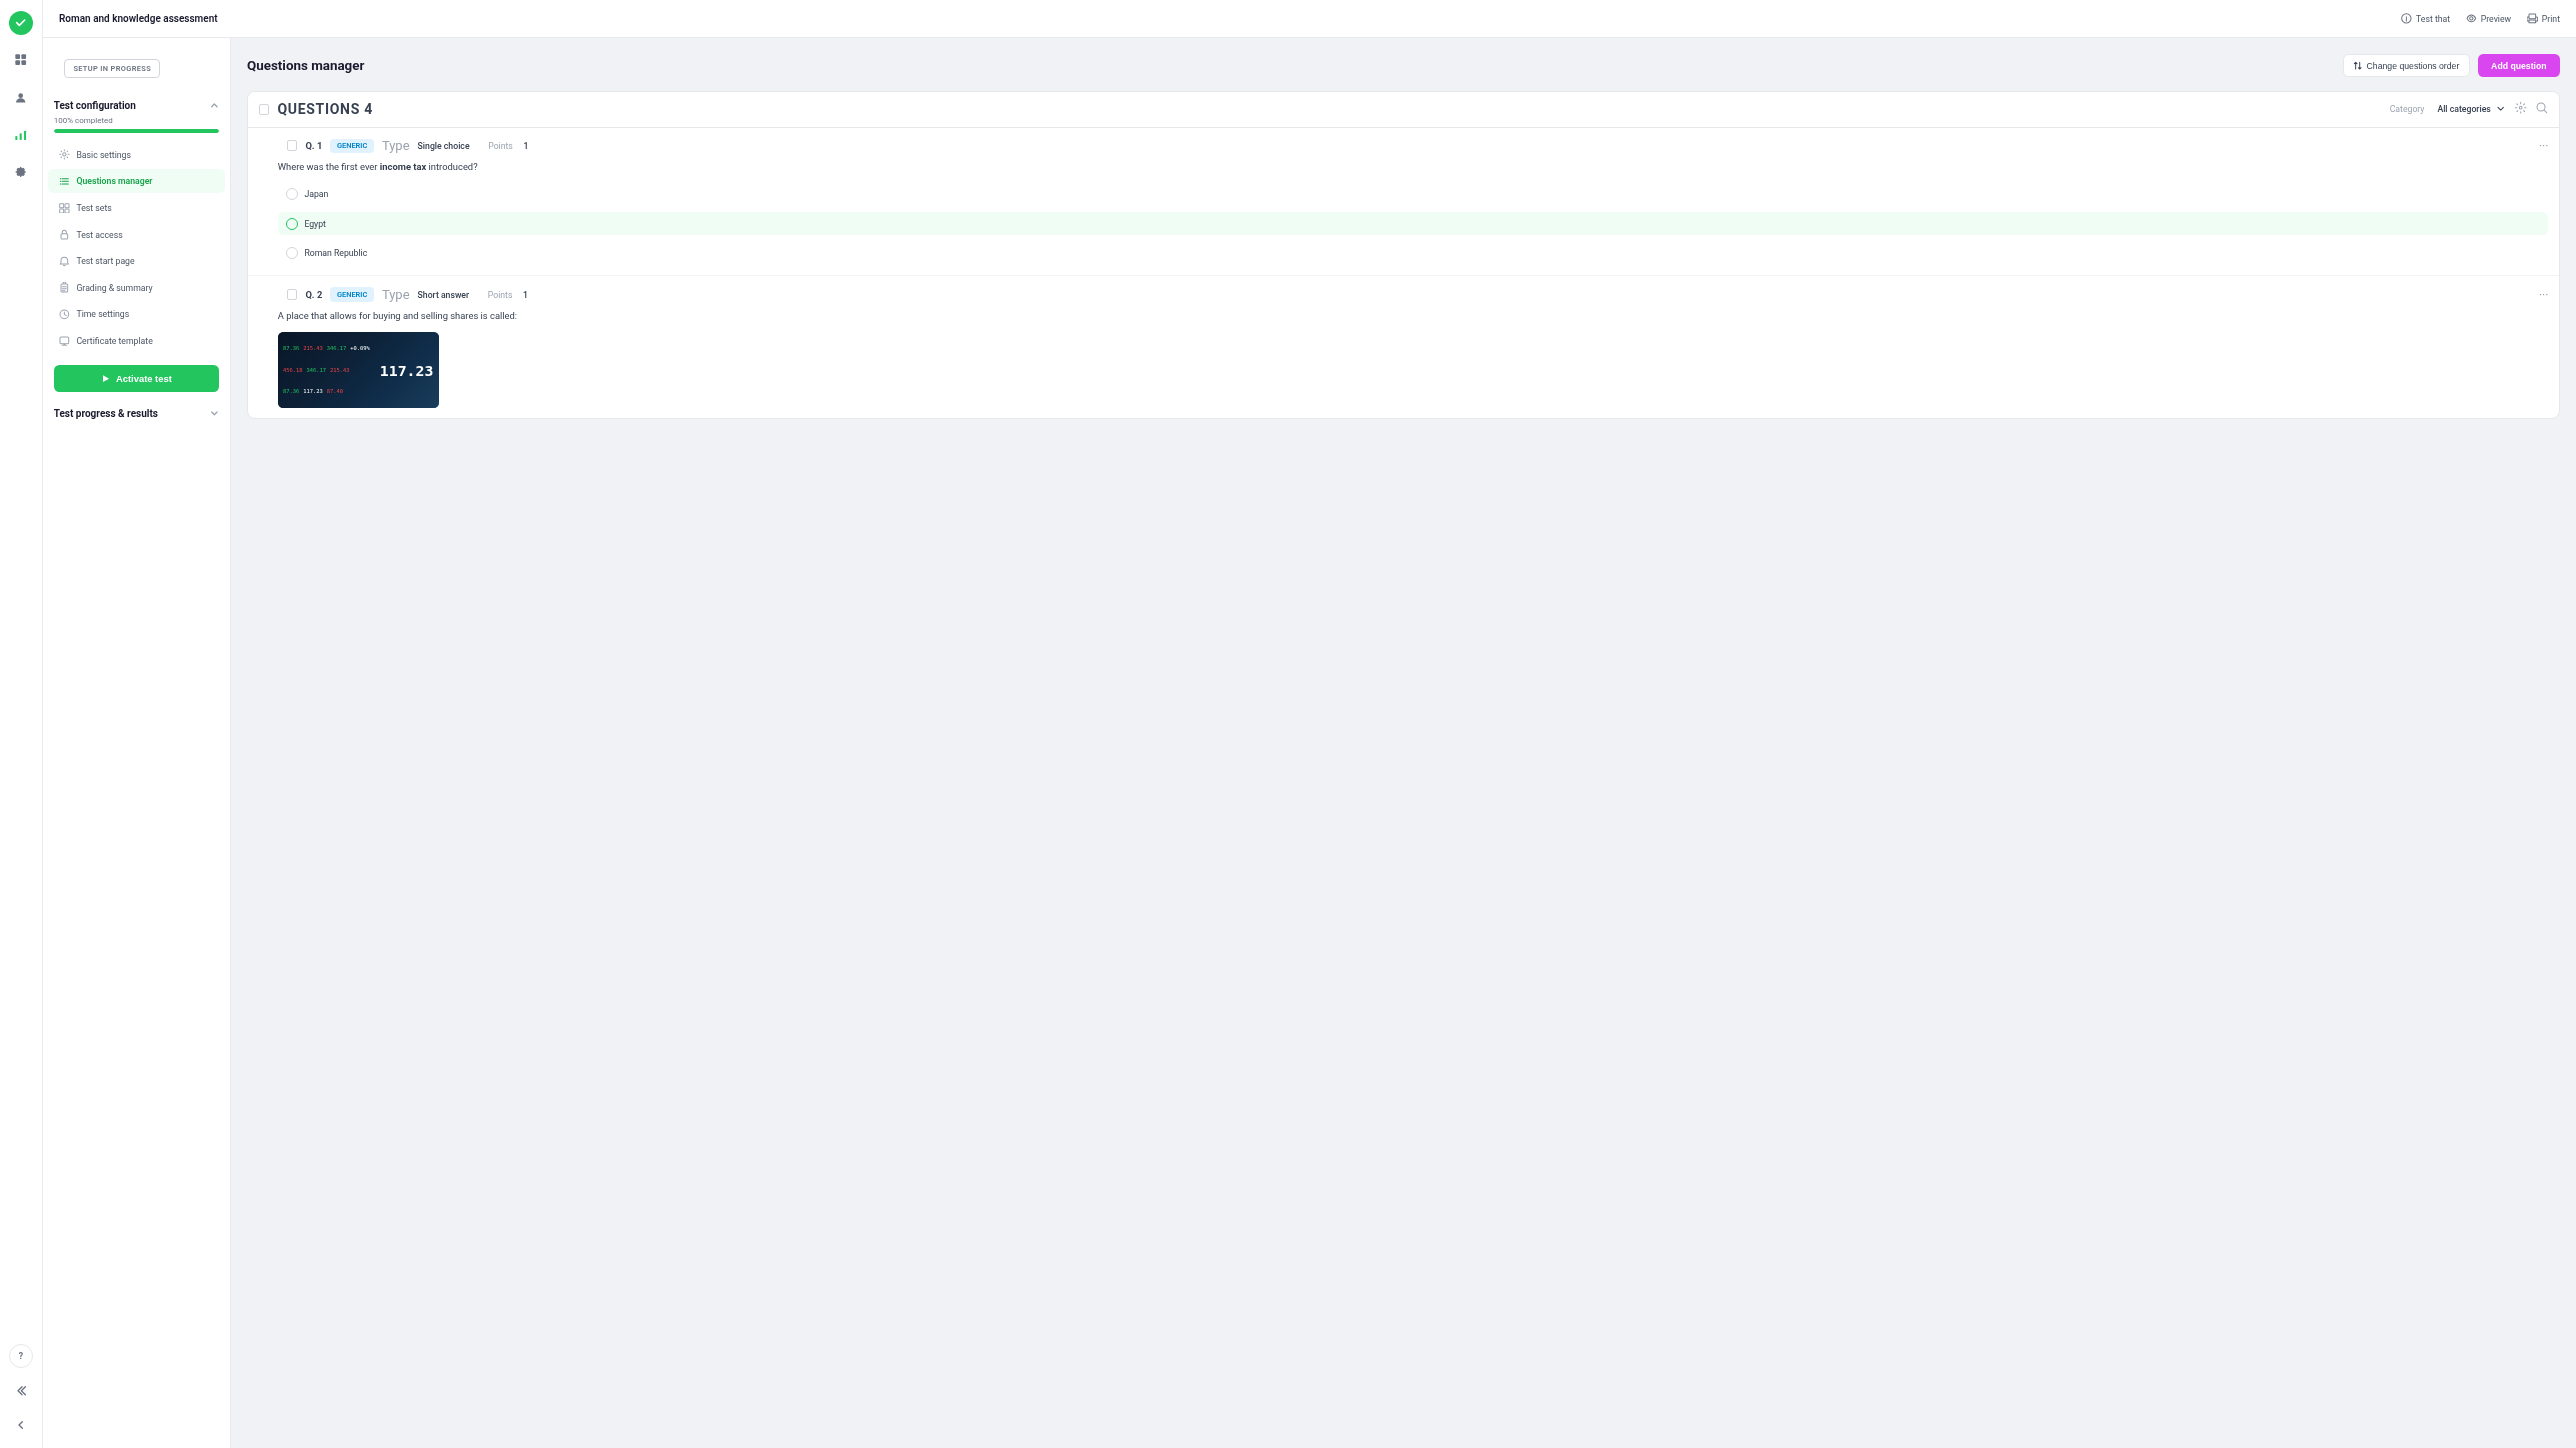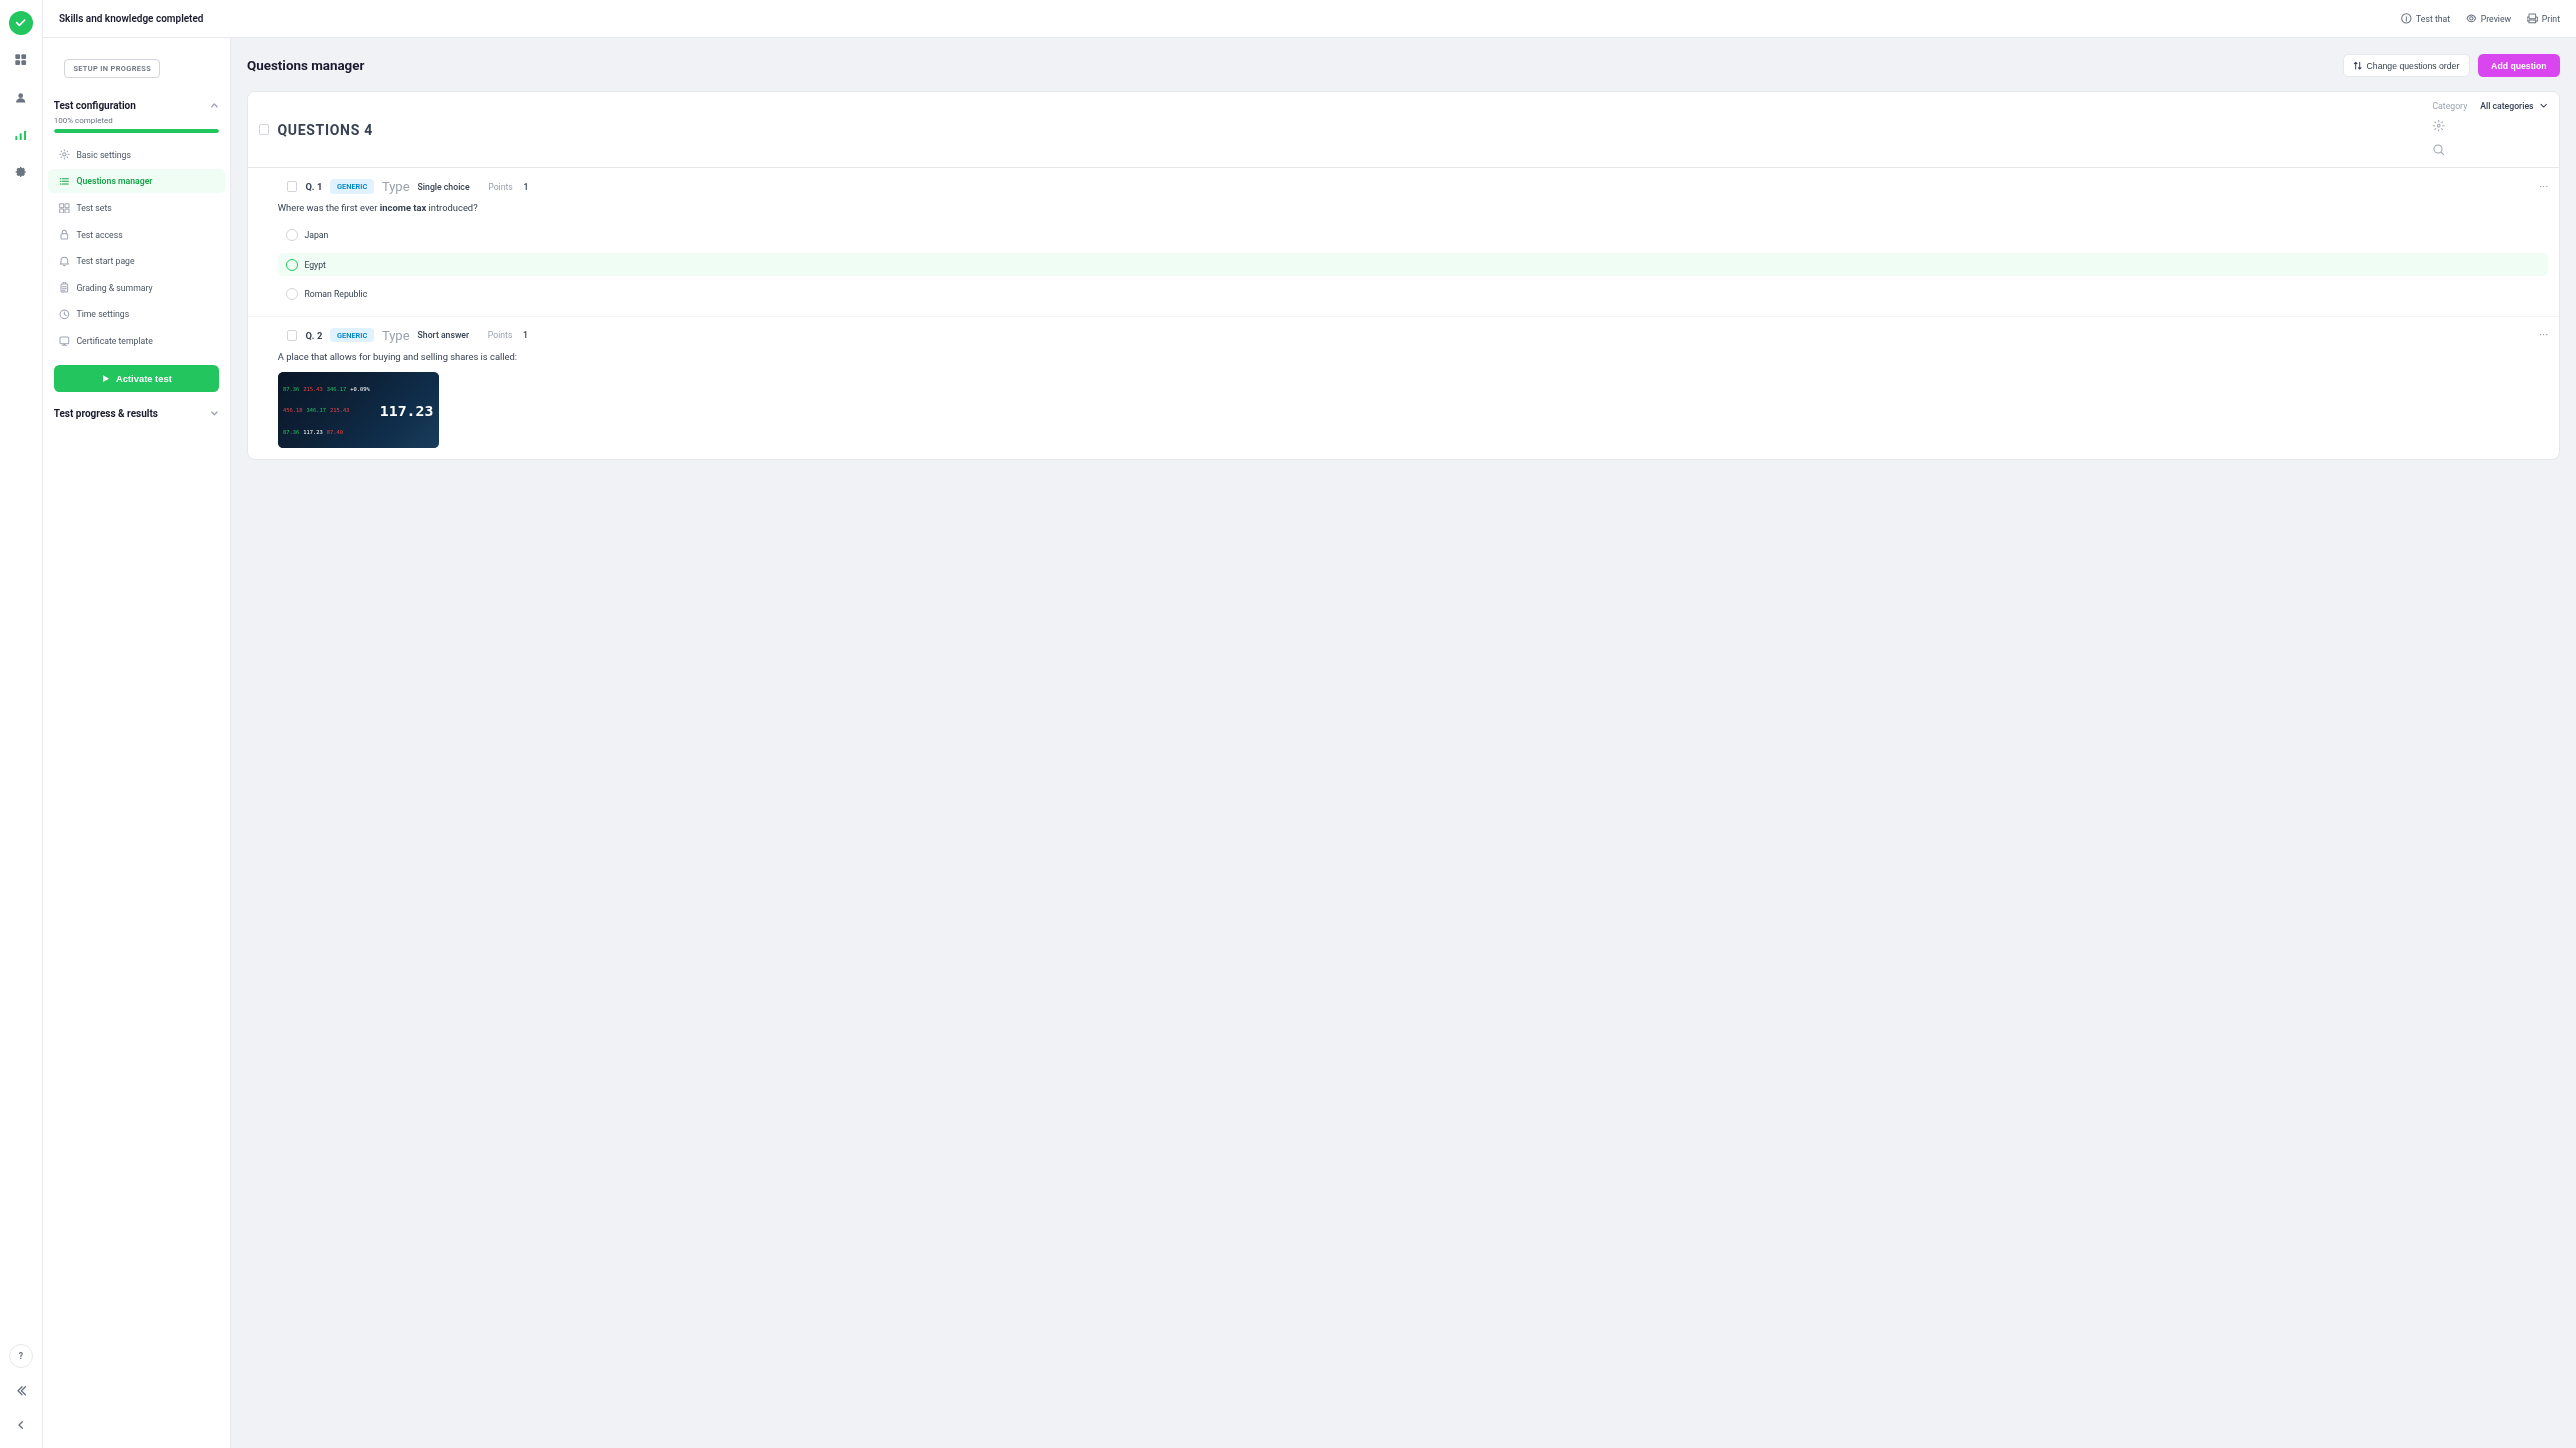--- a/index.html
+++ b/index.html
@@ -230,23 +230,22 @@
     }
     .table-header-row .questions-count {
       font-size: 14px;
       font-weight: 700;
       color: #374151;
       letter-spacing: 0.05em;
       flex: 1;
     }
     .table-header-row .table-actions {
       display: flex;
-      align-items: flex-start;
+      align-items: center;
       gap: 8px;
-      flex-direction: column;
     }
     .category-select {
       display: flex;
       align-items: center;
       gap: 2.7px;
       font-size: 8.7px;
       color: #6b7280;
       cursor: pointer;
     }
     .category-select .cat-label { color: #9ca3af; }
@@ -431,21 +430,21 @@
     <div class="nav-icon">
       <svg width="12" height="12" viewBox="0 0 18 18" fill="none">
         <path d="M11 4l-5 5 5 5" stroke="#6b7280" stroke-width="2" stroke-linecap="round" stroke-linejoin="round"></path>
       </svg>
     </div>
   </div>
 </div>
 
 <div style="display:flex; flex-direction:column; flex:1; overflow:hidden;">
   <div class="top-header">
-    <span class="title">Skills and knowledge completed</span>
+    <span class="title">Roman and knowledge assessment</span>
     <div class="header-actions">
       <div class="header-action-item">
         <svg width="10.7" height="10.7" viewBox="0 0 16 16" fill="none">
           <circle cx="8" cy="8" r="7" stroke="#6b7280" stroke-width="1.5"></circle>
           <path d="M8 7v5M8 5.5v.5" stroke="#6b7280" stroke-width="1.5" stroke-linecap="round"></path>
         </svg>
         <span>Test that</span>
       </div>
       <div class="header-action-item">
         <svg width="10.7" height="10.7" viewBox="0 0 16 16" fill="none">

